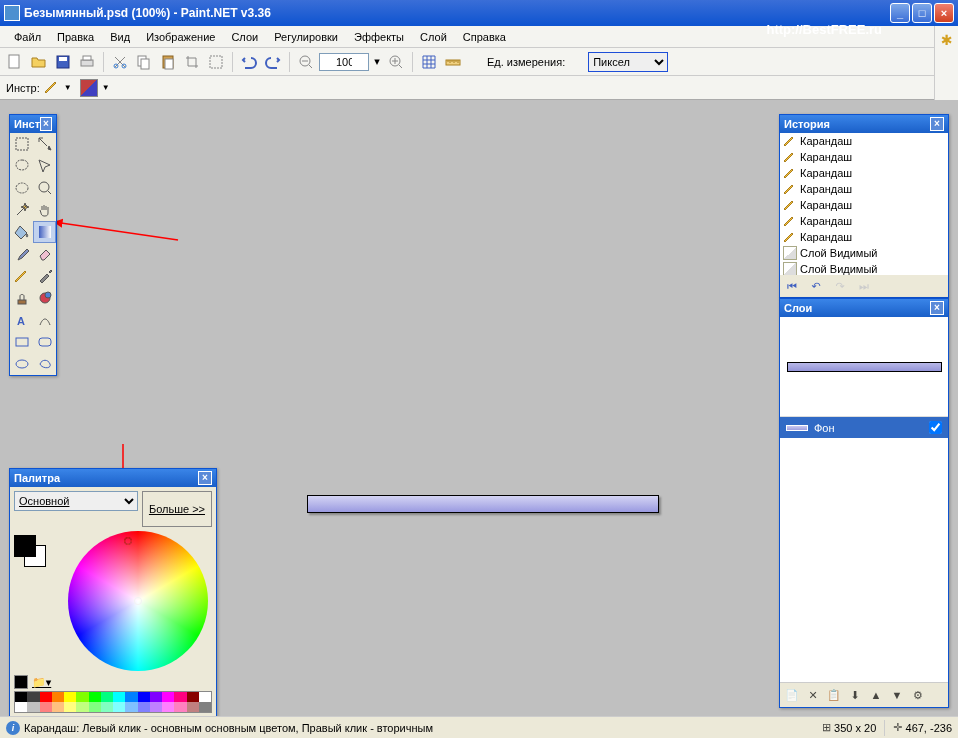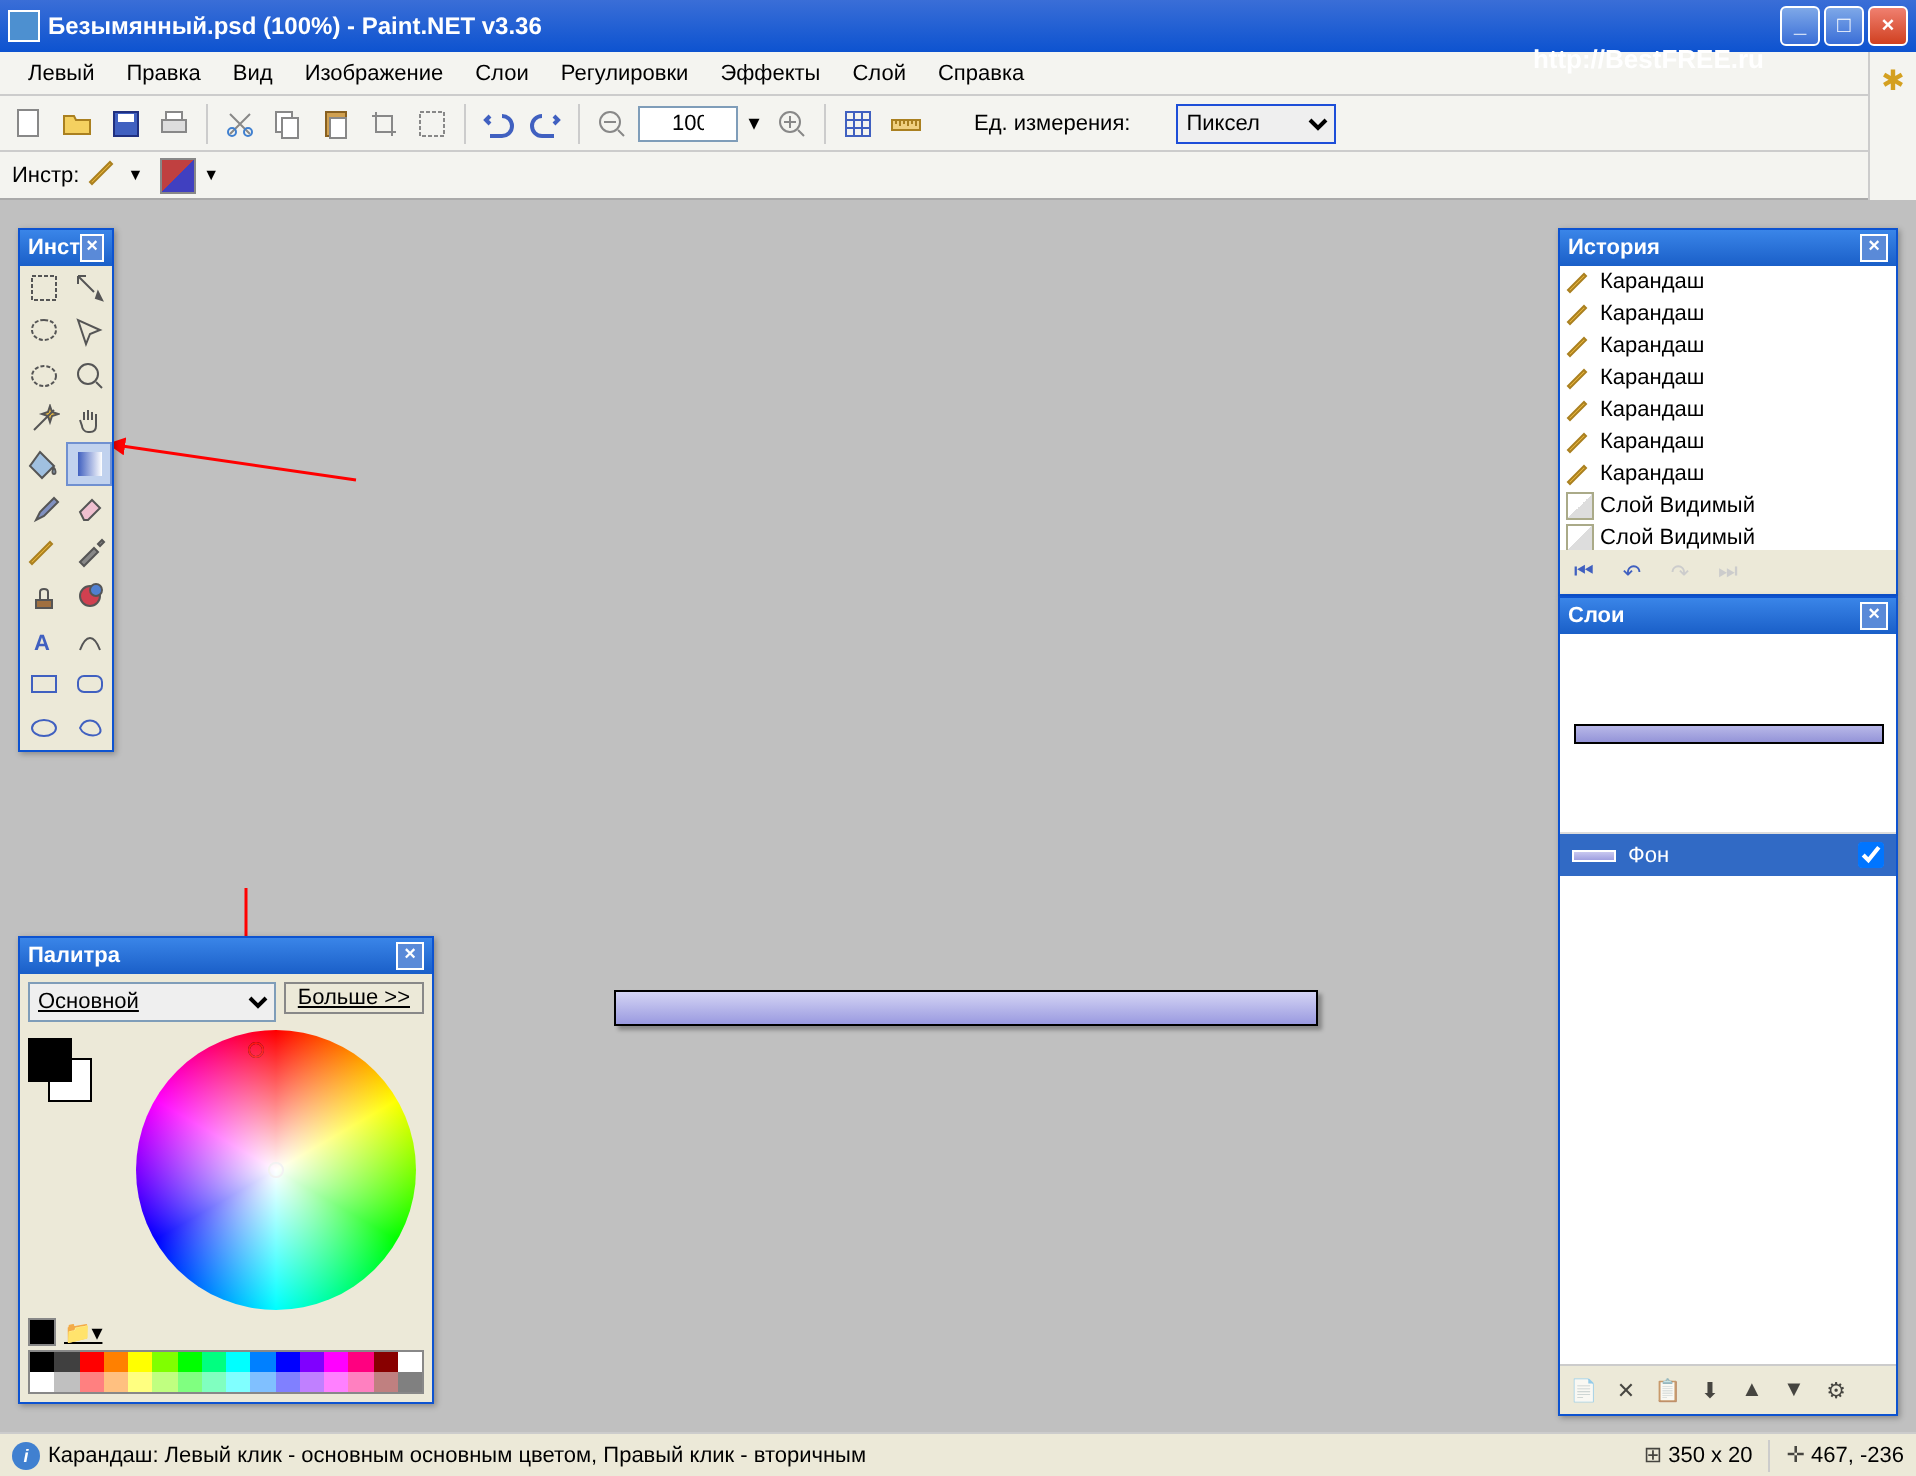--- a/index.html
+++ b/index.html
@@ -59,21 +59,21 @@
 .layer-row .mini { width: 22px; height: 6px; background: linear-gradient(to bottom, #c8c8f0, #a0a0e0); border: 1px solid #fff; }
 .layer-row input[type=checkbox] { margin-left: auto; }
 .layers-toolbar { display: flex; padding: 3px; gap: 3px; background: #ece9d8; border-top: 1px solid #ccc; }
 .layers-toolbar .lbtn { width: 18px; height: 18px; cursor: pointer; display: flex; align-items: center; justify-content: center; opacity: 0.7; }
 
 
 .palette-panel { top: 468px; left: 9px; width: 208px; }
 .palette-body { padding: 4px; background: #ece9d8; text-decoration: underline; }
 .palette-top { display: flex; gap: 4px; margin-bottom: 4px; }
 .palette-top select { flex: 1; height: 20px; border: 1px solid #7f9db9; }
-.palette-top button { height: 16px; padding: 0 6px; border: 1px solid #888; background: #ece9d8; cursor: pointer; }
+.palette-top button { height: 36px; padding: 0 6px; border: 1px solid #888; background: #ece9d8; cursor: pointer; }
 .palette-colors { display: flex; gap: 8px; }
 .swatches { position: relative; width: 36px; height: 36px; margin-top: 4px; }
 .swatch-main { position: absolute; width: 22px; height: 22px; border: 1px solid #000; }
 .swatch-main.fg { background: #000; top: 0; left: 0; z-index: 2; }
 .swatch-main.bg { background: #fff; top: 10px; left: 10px; z-index: 1; }
 .color-wheel { width: 140px; height: 140px; border-radius: 50%; background: conic-gradient(red, yellow, lime, cyan, blue, magenta, red); position: relative; margin-left: 10px; }
 .color-wheel::after { content: ''; position: absolute; inset: 0; border-radius: 50%; background: radial-gradient(circle, white 0%, transparent 70%); }
 .wheel-cursor { position: absolute; width: 8px; height: 8px; border: 1px solid #000; border-radius: 50%; background: transparent; }
 .palette-bottom { display: flex; gap: 4px; margin-top: 4px; align-items: center; }
 .palette-strip { display: grid; grid-template-columns: repeat(16, 1fr); grid-template-rows: repeat(2, 10px); width: 198px; margin-top: 2px; border: 1px solid #888; }
@@ -104,21 +104,21 @@
   <div class="title">Безымянный.psd (100%) - Paint.NET v3.36</div>
   <div class="url">http://BestFREE.ru</div>
   <div class="winbtns">
     <div class="winbtn">_</div>
     <div class="winbtn">□</div>
     <div class="winbtn close">×</div>
   </div>
 </div>
 
 <div class="menubar">
-  <span class="menu-item">Левый</span>
+  <span class="menu-item">Файл</span>
   <span class="menu-item">Правка</span>
   <span class="menu-item">Вид</span>
   <span class="menu-item">Изображение</span>
   <span class="menu-item">Слои</span>
   <span class="menu-item">Регулировки</span>
   <span class="menu-item">Эффекты</span>
   <span class="menu-item">Слой</span>
   <span class="menu-item">Справка</span>
 </div>
 

